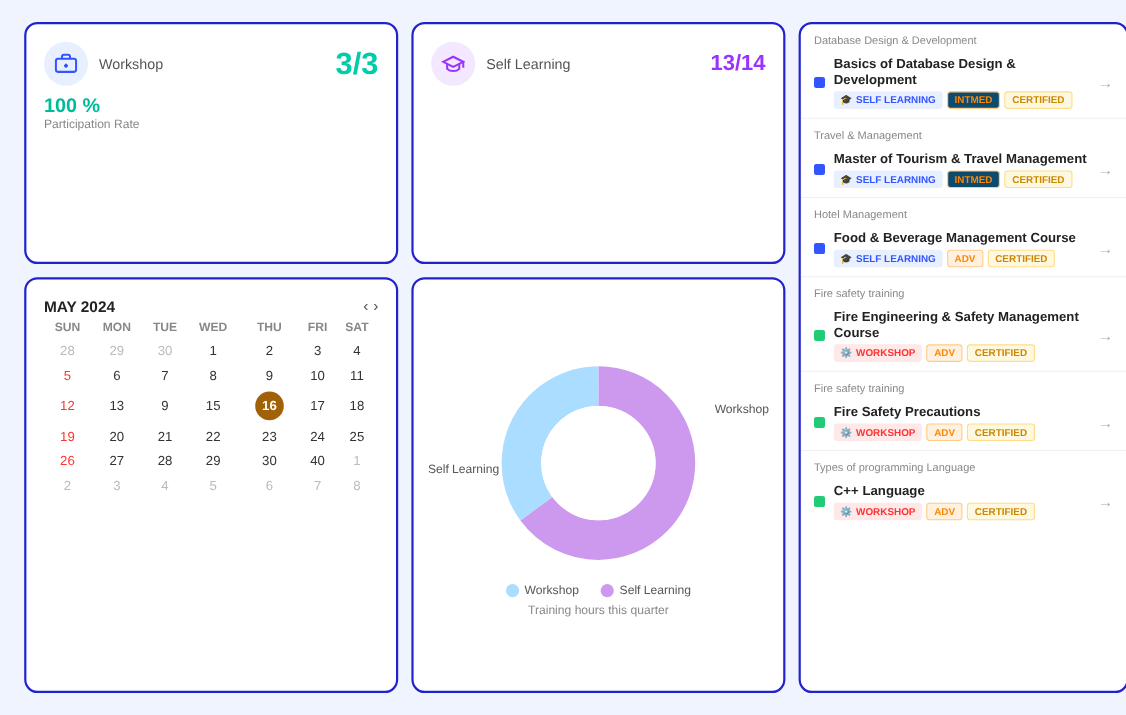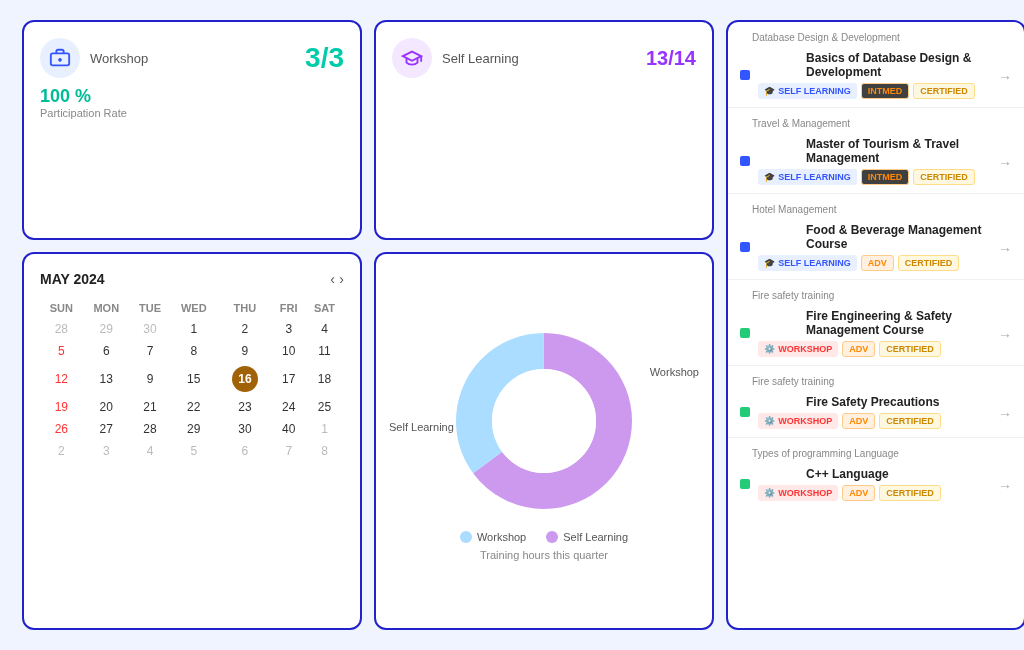--- a/index.html
+++ b/index.html
@@ -111,21 +111,20 @@
       border: 2px solid #2222cc;
       overflow-y: auto;
       padding: 0;
     }
 
     
     .calendar-header {
       display: flex;
       align-items: center;
       justify-content: space-between;
-      margin-bottom: 10px;
     }
     .calendar-title {
       font-size: 14px;
       font-weight: 700;
       color: #222;
     }
     .cal-nav {
       background: none;
       border: none;
       cursor: pointer;
@@ -200,21 +199,21 @@
     .chart-subtitle {
       font-size: 11px;
       color: #888;
       text-align: center;
     }
 
     
     .course-category {
       font-size: 10px;
       color: #888;
-      padding: 10px 24px 2px;
+      padding: 10px 12px 2px;
     }
     .course-item {
       display: flex;
       align-items: center;
       padding: 6px 12px 8px;
       border-bottom: 1px solid #f0f0f0;
       gap: 8px;
       cursor: pointer;
     }
     .course-item:last-child { border-bottom: none; }
@@ -225,39 +224,38 @@
       flex-shrink: 0;
     }
     .dot-blue { background: #3355ff; }
     .dot-green { background: #22cc77; }
     .course-info { flex: 1; }
     .course-name {
       font-size: 12px;
       font-weight: 600;
       color: #222;
       margin-bottom: 4px;
-      margin-left: 48px;
     }
     .course-tags {
       display: flex;
       gap: 4px;
       flex-wrap: wrap;
     }
     .tag {
       font-size: 9px;
       padding: 2px 6px;
       border-radius: 3px;
       font-weight: 600;
       display: flex;
       align-items: center;
       gap: 3px;
     }
     .tag-self-learning { background: #e8f0ff; color: #3355ff; }
     .tag-workshop { background: #ffe8e8; color: #ff3333; }
-    .tag-intmed { background: #404040; color: #ff8800; border: 1px solid #ffcc88; }
+    .tag-intmed { background: #0c4a6e; color: #ff8800; border: 1px solid #ffcc88; }
     .tag-adv { background: #fff0e0; color: #ff8800; border: 1px solid #ffcc88; }
     .tag-certified { background: #fff8e0; color: #cc8800; border: 1px solid #ffdd88; }
     .arrow-btn {
       font-size: 14px;
       color: #aaa;
       background: none;
       border: none;
       cursor: pointer;
     }
   </style>

